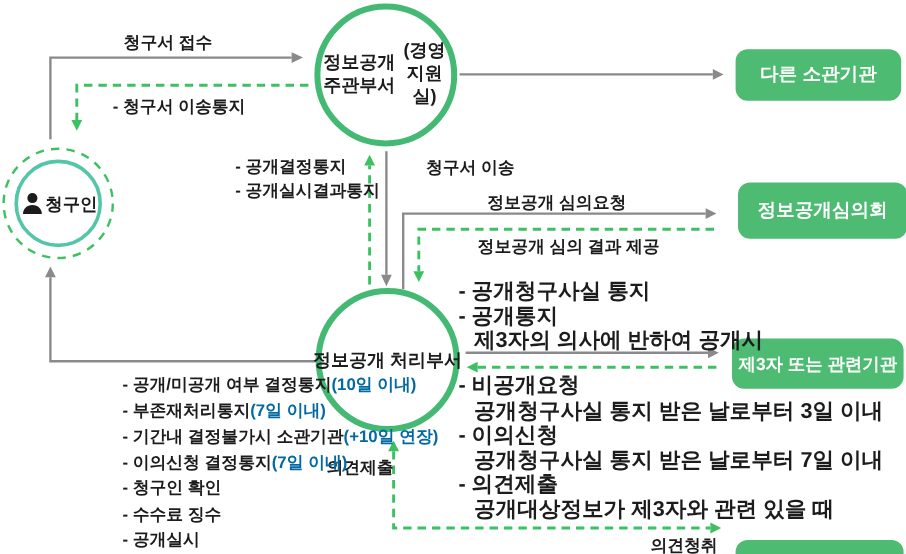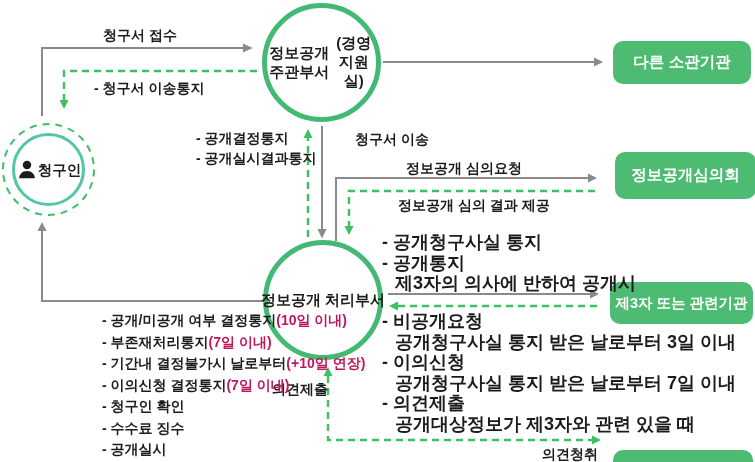--- a/index.html
+++ b/index.html
@@ -32,21 +32,21 @@
   .lbl-receipt{left:94px;top:80px;line-height:17.5px;}
   .lbl-decision{left:196px;top:128px;line-height:20px;}
   .lbl-transfer{left:331px;top:131px;margin-left:24px;}
   .lbl-review-request{left:406px;top:160px;}
   .lbl-review-result{left:398px;top:197px;}
   .lbl-opinion-submit{left:272px;top:381px;}
   .lbl-opinion-hear{left:542px;top:446px;}
   
   .llist{position:absolute;left:102px;top:310px;font-size:14px;font-weight:700;
          line-height:21.5px;white-space:nowrap;}
-  .grn{color:#be185d;}
+  .grn{color:#0369a1;}
   .rlist{position:absolute;font-size:18px;font-weight:700;line-height:20.5px;white-space:nowrap;}
   .rlist-top{left:382px;top:232px;}
   .rlist-bottom{left:382px;top:311px;}
   .rlist .ind{padding-left:13px;font-weight:700;}
 </style>
 </head>
 <body>
 
 <div class="canvas">
 
@@ -131,21 +131,21 @@
 
   <div class="lbl lbl-transfer">청구서 이송</div>
   <div class="lbl lbl-review-request">정보공개 심의요청</div>
   <div class="lbl lbl-review-result">정보공개 심의 결과 제공</div>
   <div class="lbl lbl-opinion-submit">의견제출</div>
   <div class="lbl lbl-opinion-hear">의견청취</div>
 
   <div class="llist">
     <div><span>- 공개/미공개 여부 결정통지</span><span class="grn">(10일 이내)</span></div>
     <div><span>- 부존재처리통지</span><span class="grn">(7일 이내)</span></div>
-    <div><span>- 기간내 결정불가시 날로부터</span><span class="grn">(+10일 연장)</span></div>
+    <div><span>- 기간내 결정불가시 소관기관</span><span class="grn">(+10일 연장)</span></div>
     <div><span>- 이의신청 결정통지</span><span class="grn">(7일 이내)</span></div>
     <div><span>- 청구인 확인</span></div>
     <div><span>- 수수료 징수</span></div>
     <div><span>- 공개실시</span></div>
   </div>
 
   <div class="rlist rlist-top">
     <div>- 공개청구사실 통지</div>
     <div>- 공개통지</div>
     <div class="ind">제3자의 의사에 반하여 공개시</div>

